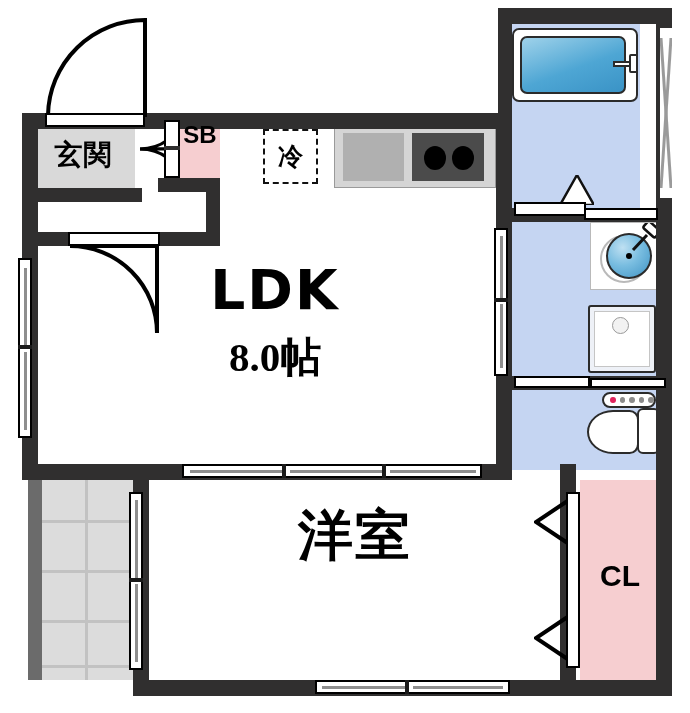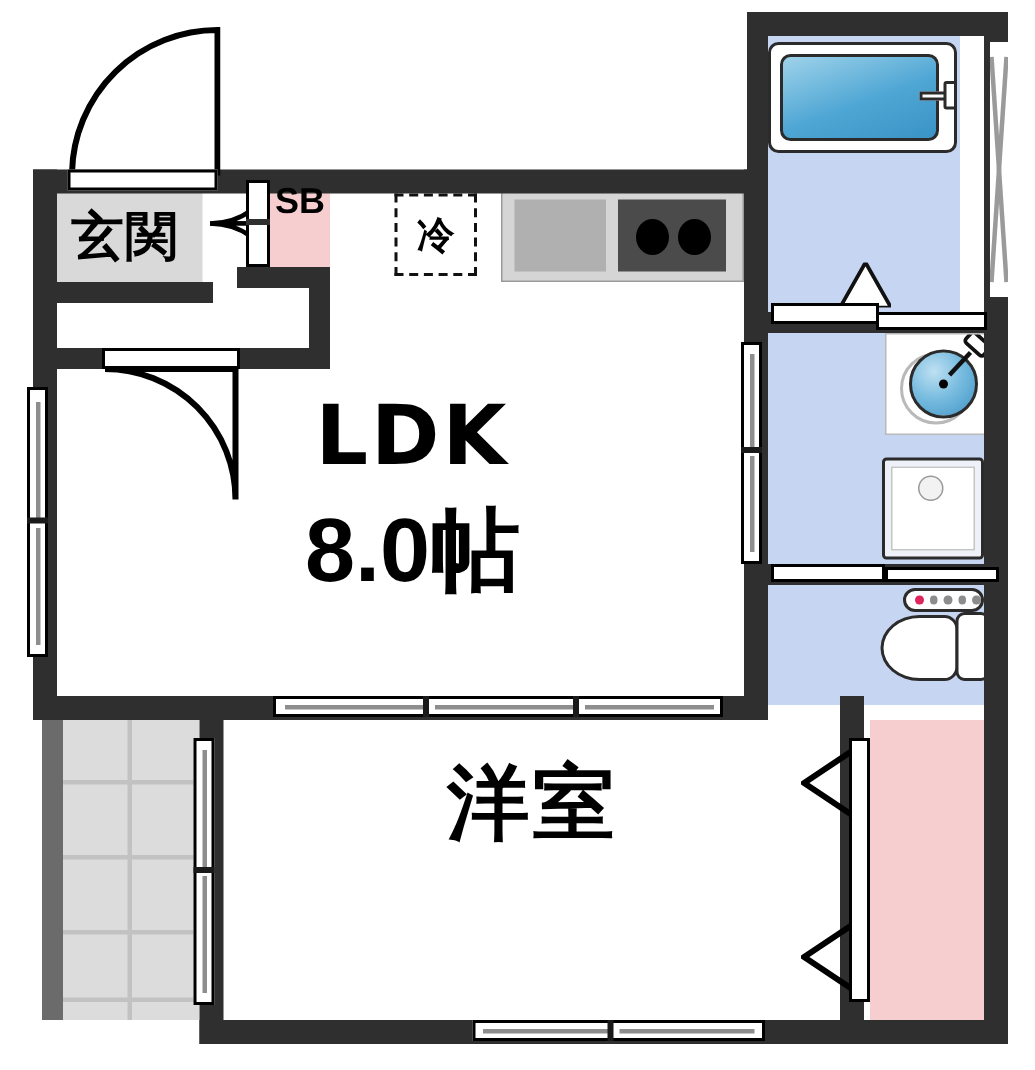--- a/index.html
+++ b/index.html
@@ -36,27 +36,27 @@
     line-height: 1;
     white-space: nowrap;
     text-align: center;
   }
   .lbl-room-name {
     font-family: "DejaVu Sans", "Liberation Sans", sans-serif;
     font-size: 55px;
     letter-spacing: 2px;
   }
   .lbl-room-area {
-    font-family: Liberation Sans, sans-serif;
-    font-size: 60px;
+    font-family: Liberation Serif, serif;
+    font-size: 41px;
     letter-spacing: 0px;
   }
   .lbl-genkan {
     font-family: "DejaVu Sans", "Liberation Sans", sans-serif;
-    font-size: 35px;
+    font-size: 28px;
     letter-spacing: 1px;
   }
   .lbl-sb {
     font-family: "Liberation Sans", sans-serif;
     font-size: 24px;
   }
   .lbl-cl {
     font-family: "Liberation Sans", sans-serif;
     font-size: 30px;
   }
@@ -339,19 +339,20 @@
   </svg>
   <svg class="abs" style="left:534px; top:608px; width:46px; height:60px;" viewBox="0 0 46 60">
     <polyline points="44,2 2,30 44,58" fill="none" stroke="#000" stroke-width="4"></polyline>
   </svg>
   <div class="abs door-panel" style="left:566px; top:492px; width:14px; height:176px;"></div>
 
   <div class="abs lbl lbl-genkan" style="left:32px; top:141px; width:103px;">玄関</div>
 
   <div class="abs lbl lbl-sb" style="left:178px; top:123px; width:44px;">SB</div>
 
+  <div class="abs lbl lbl-cl" style="left:580px; top:561px; width:80px;">CL</div>
 
   <div class="abs lbl lbl-room-name" style="left:150px; top:263px; width:250px;">LDK</div>
   <div class="abs lbl lbl-room-area" style="left:150px; top:337px; width:250px;">8.0帖</div>
 
   <div class="abs lbl lbl-room-name" style="left:230px; top:508px; width:250px;">洋室</div>
 
 </div>
 
 </body></html>

